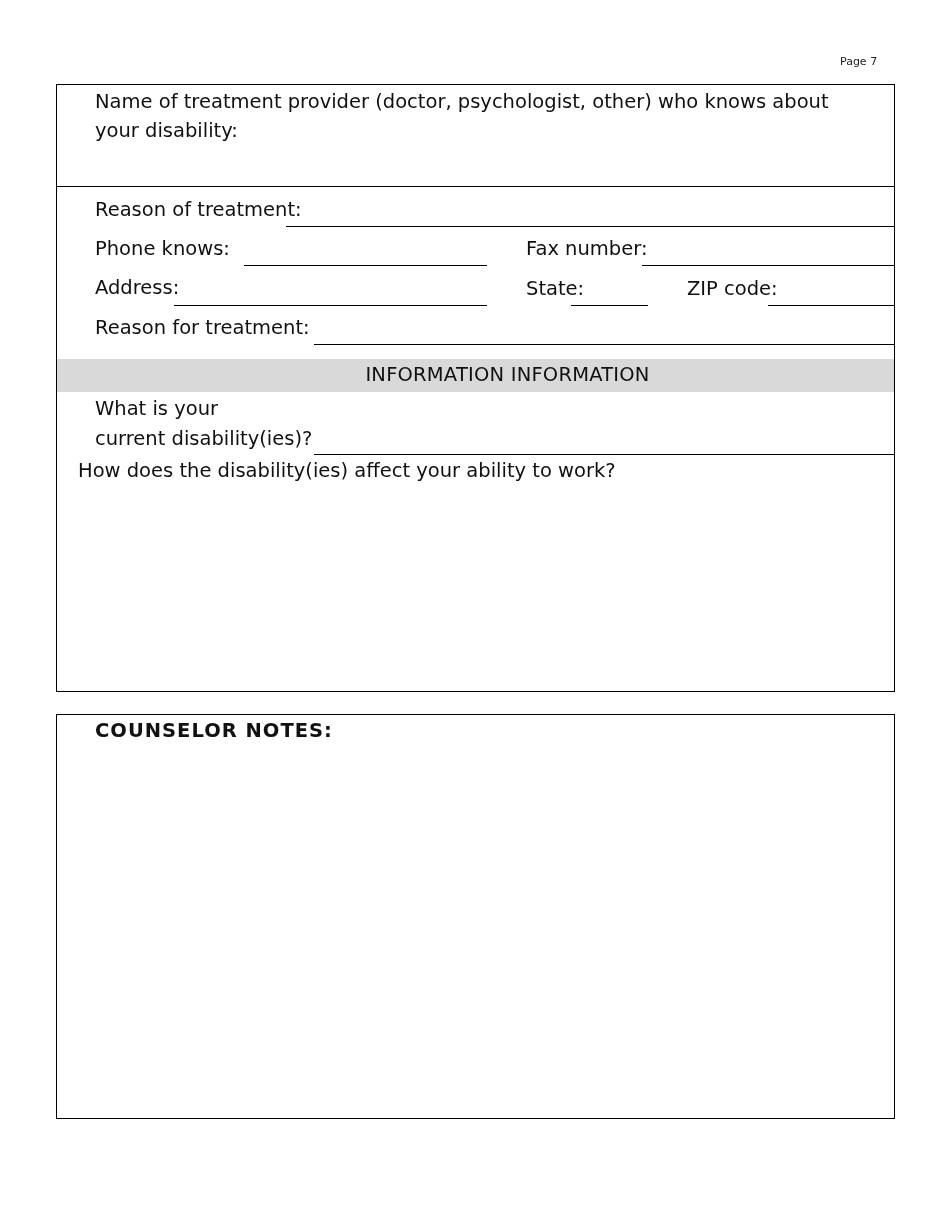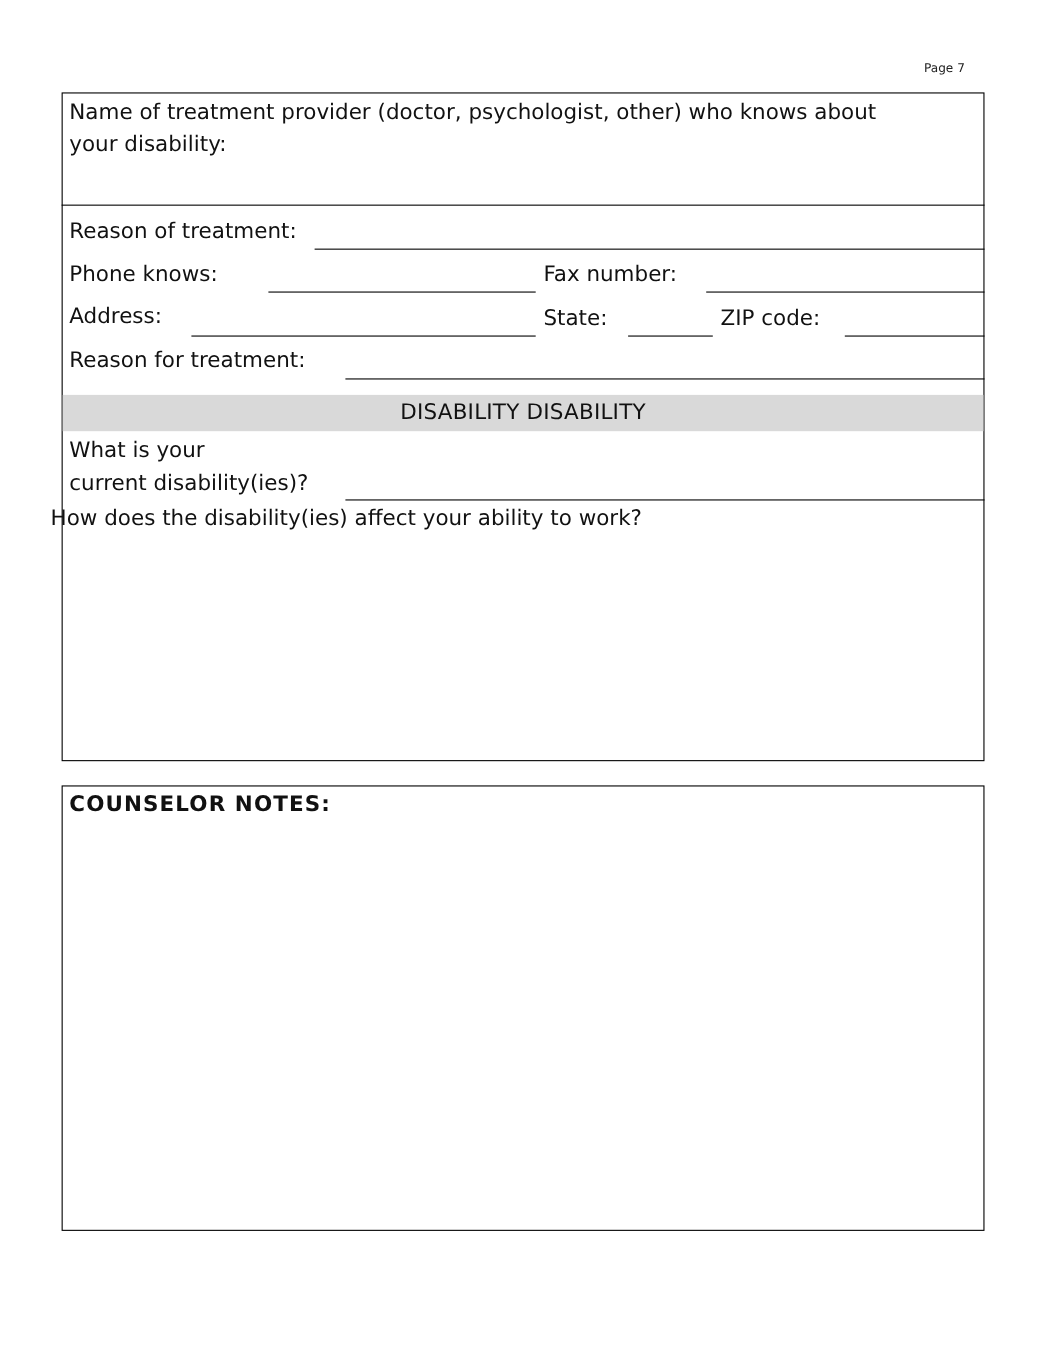--- a/index.html
+++ b/index.html
@@ -1,19 +1,19 @@
 <!DOCTYPE html>
 <html><head>
 <meta charset="utf-8">
 <style>
   html, body { margin:0; padding:0; background:#ffffff; }
   body { width:950px; height:1230px; position:relative; font-family:"DejaVu Sans", sans-serif; color:#111; overflow:hidden; }
   .page-num { position:absolute; left:840px; top:55px; width:55px; text-align:left; font-size:11px; color:#222; }
   .box { position:absolute; border:1px solid #000; box-sizing:border-box; }
-  .lbl { position:absolute; font-size:19.5px; white-space:nowrap; line-height:1; }
+  .lbl { position:absolute; font-size:19.5px; white-space:nowrap; line-height:1;margin-left:32px; }
   .line { position:absolute; height:0; border-top:1px solid #000; }
   .hline { position:absolute; height:0; border-top:1px solid #000; }
   .band { position:absolute; background:#d9d9d9; }
   .field { position:absolute; background:transparent; border:none; outline:none; }
 </style>
 </head>
 <body>
 
 <div class="page-num">Page 7</div>
 
@@ -37,21 +37,21 @@
 <div class="line" style="left:174px; top:305px; width:313px;"></div>
 <div class="lbl" style="left:494px; top:279px;">State:</div>
 <div class="line" style="left:571px; top:305px; width:77px;"></div>
 <div class="lbl" style="left:655px; top:279px;">ZIP code:</div>
 <div class="line" style="left:768px; top:305px; width:127px;"></div>
 
 <div class="lbl" style="left:63px; top:318px;text-align:center;">Reason for treatment:</div>
 <div class="line" style="left:314px; top:344px; width:581px;"></div>
 
 <div class="band" style="left:57px; top:359px; width:837px; height:33px;"></div>
-<div class="lbl" style="left:57px; top:365px; width:837px; text-align:center; letter-spacing:0.2px;">DISABILITY DISABILITY</div>
+<div class="lbl" style="left:57px; top:365px; width:837px; text-align:center; letter-spacing:0.2px;">INFORMATION INFORMATION</div>
 
 <div class="lbl" style="left:63px; top:399px;">What is your</div>
 <div class="lbl" style="left:63px; top:429px;">current disability(ies)?</div>
 <div class="line" style="left:314px; top:454px; width:581px;"></div>
 
 <div class="lbl" style="left:46px; top:461px;">How does the disability(ies) affect your ability to work?</div>
 <div class="field" style="left:57px; top:488px; width:837px; height:202px;"></div>
 
 <div class="box" style="left:56px; top:714px; width:839px; height:405px;"></div>
 <div class="lbl" style="left:63px; top:721px; letter-spacing:1px;font-weight:bold;">COUNSELOR NOTES:</div>

